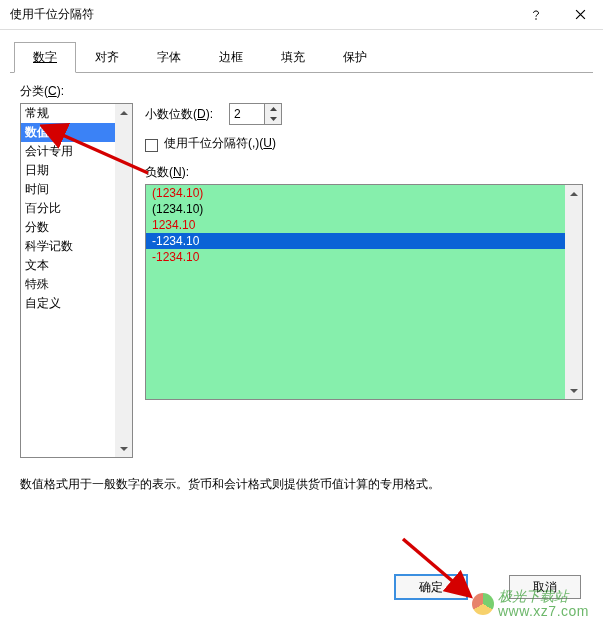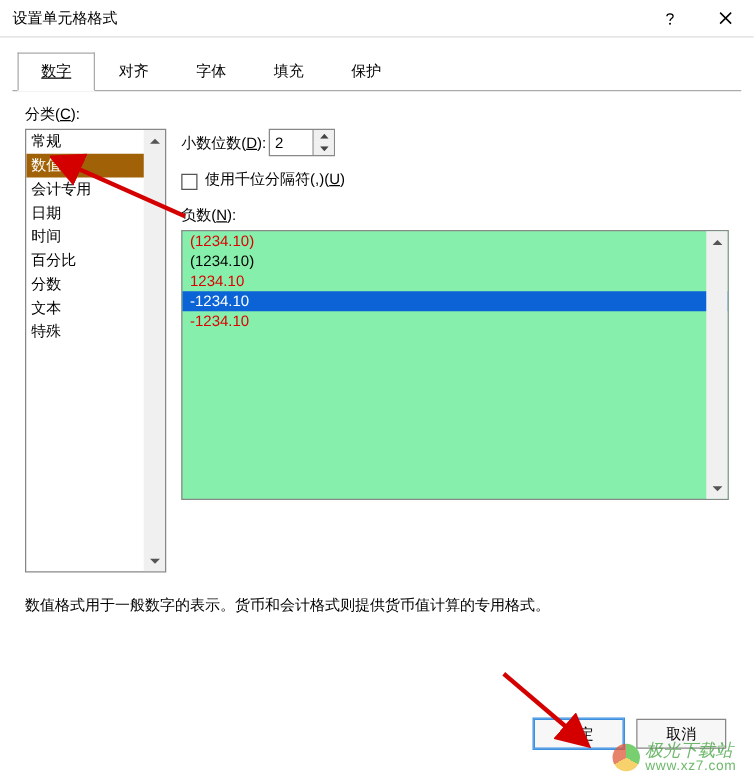--- a/index.html
+++ b/index.html
@@ -19,85 +19,86 @@
 .body { padding: 10px 20px 0 20px; }
 
 .label-row { margin-bottom: 3px; }
 .underline { text-decoration: underline; }
 
 .main-row { display: flex; gap: 12px; }
 
 .cat-list { width: 113px; height: 355px; border: 1px solid #888; background: #fff; position: relative; overflow: hidden; }
 .cat-scrollarea { position: absolute; inset: 0; overflow: hidden; }
 .cat-item { padding: 1px 4px; white-space: nowrap; }
-.cat-item.selected { background: #a16207; color: #fff; }
+.cat-item.selected { background: #3b82f6; color: #fff; font-weight: bold; }
 .cat-scrollbar { position: absolute; right: 0; top: 0; bottom: 0; width: 17px; background: #f0f0f0; display: flex; flex-direction: column; }
 .sb-btn { height: 17px; display: flex; align-items: center; justify-content: center; }
 .sb-btn svg { width: 8px; height: 8px; fill: #555; }
 .sb-track { flex: 1; }
 
 .right-col { flex: 1; }
 
 .example-box { border: 1px solid #ddd; padding: 18px 10px 12px 10px; position: relative; margin-bottom: 10px; }
 .example-legend { position: absolute; top: -8px; left: 6px; background: #fff; padding: 0 4px; }
 
-.field-row { display: flex; align-items: center; gap: 2px; margin-bottom: 10px; }
+.field-row { display: flex; align-items: center; gap: 16px; margin-bottom: 10px; }
 .spin { display: flex; align-items: stretch; border: 1px solid #888; height: 22px; }
 .spin input { border: none; width: 34px; padding: 0 4px; outline: none; }
 .spin-btns { display: flex; flex-direction: column; border-left: 1px solid #888; }
 .spin-btn { width: 16px; flex: 1; display: flex; align-items: center; justify-content: center; background: #f0f0f0; }
 .spin-btn svg { width: 7px; height: 4px; fill: #444; }
 
 .chk-row { display: flex; align-items: flex-end; gap: 6px; margin-bottom: 12px; }
 .chk { width: 13px; height: 13px; border: 1px solid #555; }
 
 .neg-list { border: 1px solid #888; height: 216px; background: #86efac; position: relative; }
 .neg-item { padding: 1px 6px; }
 .neg-item.red { color: #dd0000; }
 .neg-item.selected { background: #0b63d6; color: #fff; }
 .neg-scrollbar { position: absolute; right: 0; top: 0; bottom: 0; width: 17px; background: #f0f0f0; display: flex; flex-direction: column; }
 
 .desc { margin-top: 18px; }
 
 .btn-row { position: absolute; right: 22px; bottom: 22px; display: flex; gap: 10px; }
-.btn { width: 72px; height: 24px; border: 1px solid #888; background: #f7f7f7; display: flex; align-items: center; justify-content: center; }
+.btn { width: 72px; height: 24px; border: 1px solid #888; background: #f7f7f7; display: flex; align-items: center; justify-content: center; margin-left: 32px; }
 .btn.primary { border: 1px solid #3b8fe0; outline: 1px solid #3b8fe0; }
 
 
 .arrow1 { position: absolute; left: 40px; top: 115px; pointer-events: none; }
 .arrow2 { position: absolute; left: 395px; top: 533px; pointer-events: none; }
 
 
 .watermark { position: absolute; right: 14px; bottom: 2px; display: flex; align-items: center; gap: 4px; opacity: 0.75; pointer-events: none; }
 .watermark .wm-logo { width: 22px; height: 22px; border-radius: 50%; background: conic-gradient(#4bbf3f 0 120deg,#f5c23b 120deg 240deg,#e05a3a 240deg 360deg); filter: blur(0.4px); }
 .watermark .wm-text { font-size: 14px; font-weight: 500; font-style: italic; color: #3da03a; line-height: 1; }
-.watermark .wm-sub { font-size: 11px; color: #3da03a; letter-spacing: 0.5px; }
+.watermark .wm-sub { font-size: 14px; color: #3da03a; letter-spacing: 0.5px; }
 </style>
 </head>
 <body>
 
 <div class="titlebar">
-  <span class="titlebar-text">设置单元格格式</span>
+  <span class="titlebar-text">使用千位分隔符</span>
   <div class="titlebar-btn">
     <svg viewBox="0 0 10 10">
         <path fill="none" stroke="#000" stroke-width="1" d="M2.5 3c0-1.2 1-2 2.5-2s2.5.8 2.5 2c0 .9-.6 1.3-1.3 1.8C5.5 5.3 5 5.7 5 6.7"></path>
         <circle cx="5" cy="9" r="0.8" fill="#000"></circle>
       </svg>
   </div>
   <div class="titlebar-btn close">
     <svg viewBox="0 0 10 10">
         <path stroke="#000" stroke-width="1.1" d="M1 1l8 8M9 1l-8 8"></path>
       </svg>
   </div>
 </div>
 
 <div class="tabs">
   <div class="tab active"><span>数字</span></div>
   <div class="tab"><span>对齐</span></div>
   <div class="tab"><span>字体</span></div>
+  <div class="tab"><span>边框</span></div>
   <div class="tab"><span>填充</span></div>
   <div class="tab"><span>保护</span></div>
 </div>
 
 <div class="body">
 
   <div class="label-row">
     <span>分类(</span><span class="underline">C</span><span>):</span>
   </div>
 
@@ -105,22 +106,24 @@
 
     <div class="cat-list">
       <div class="cat-scrollarea">
         <div class="cat-item"><span>常规</span></div>
         <div class="cat-item selected"><span>数值</span></div>
         <div class="cat-item"><span>会计专用</span></div>
         <div class="cat-item"><span>日期</span></div>
         <div class="cat-item"><span>时间</span></div>
         <div class="cat-item"><span>百分比</span></div>
         <div class="cat-item"><span>分数</span></div>
+        <div class="cat-item"><span>科学记数</span></div>
         <div class="cat-item"><span>文本</span></div>
         <div class="cat-item"><span>特殊</span></div>
+        <div class="cat-item"><span>自定义</span></div>
       </div>
       <div class="cat-scrollbar">
         <div class="sb-btn">
             <svg viewBox="0 0 8 8">
               <path d="M0 6l4-4 4 4z"></path>
             </svg>
           </div>
         <div class="sb-track"></div>
         <div class="sb-btn">
             <svg viewBox="0 0 8 8">

